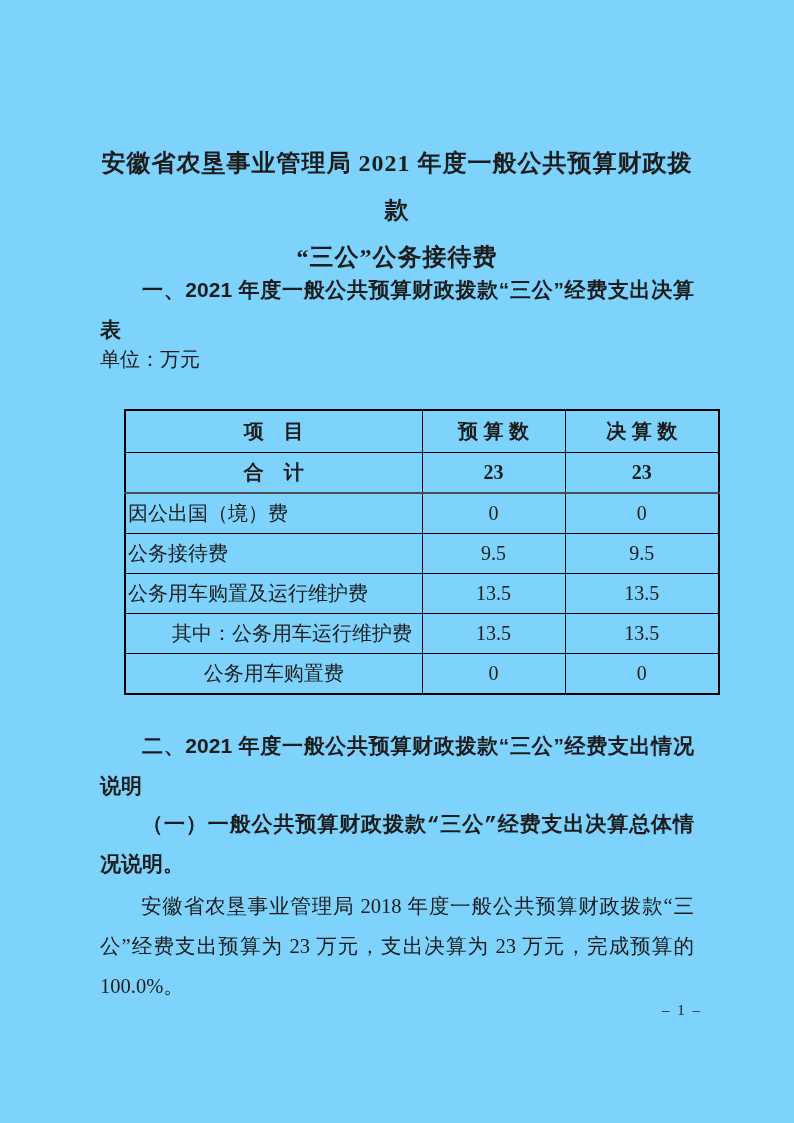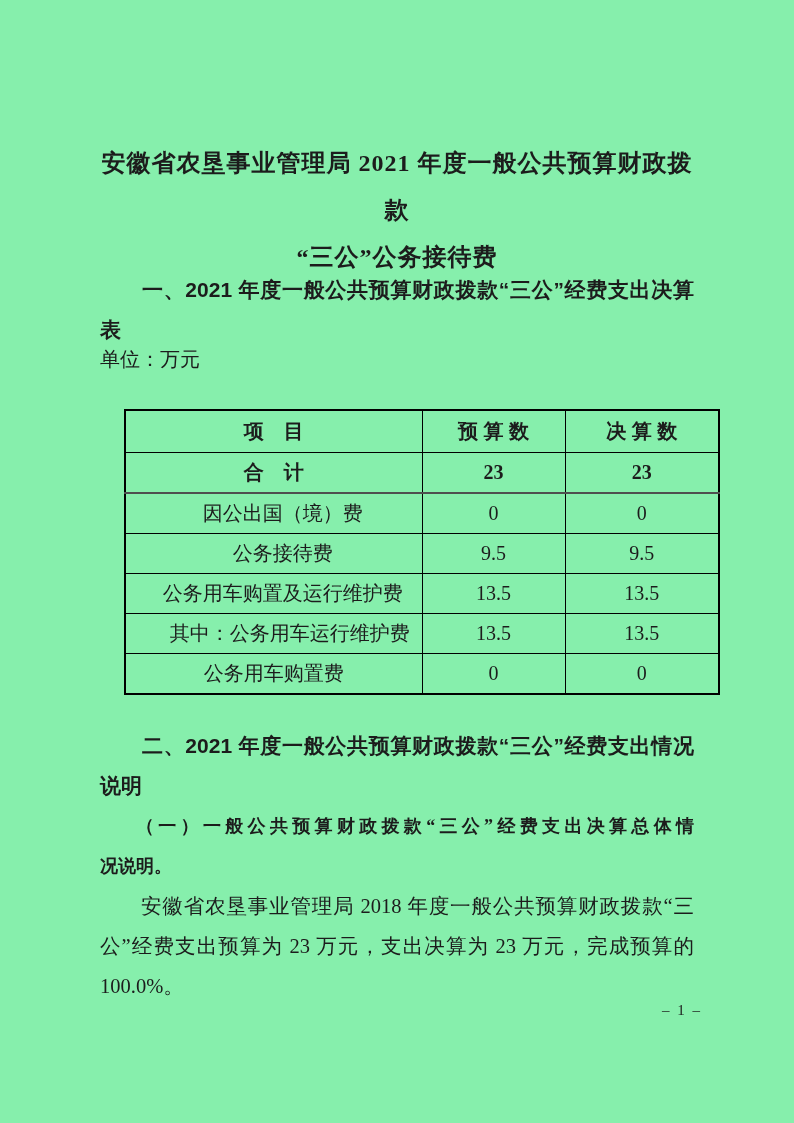--- a/index.html
+++ b/index.html
@@ -1,20 +1,20 @@
 <!DOCTYPE html>
 <html lang="zh"><head>
 <meta charset="utf-8">
 <style>
   html,body{margin:0;padding:0;background:#9e9e9e;}
   .page{
     position:relative;
     width:794px;height:1123px;
     margin:0 auto;
-    background:#86efac;
+    background:#7dd3fc;
     font-family:"Liberation Serif","DejaVu Serif",serif;
     color:#1c1c1c;
     overflow:hidden;
   }
   .content-block{position:absolute;left:100px;width:594px;}
 
   
   .doc-title{
     top:140px;
     text-align:center;
@@ -26,23 +26,23 @@
   .doc-title .tline{display:block;}
 
   
   .h-sans{
     font-family:"Liberation Sans","DejaVu Sans",sans-serif;
     font-weight:600;
     font-size:21px;
     line-height:40px;
   }
   .h-bold{
-    font-family:Liberation Serif, serif;
+    font-family:Liberation Mono, monospace;
     font-weight:700;
-    font-size:18px;
+    font-size:21px;
     line-height:40px;
   }
   .sec1{top:270px;}
   .unit-line{top:344px;font-size:20px;line-height:30px;}
   .sec2{top:726px;}
   .sub1{top:806px;}
   .para1{top:886px;font-size:20.5px;line-height:40px;}
 
   .jline{display:block;text-align:justify;text-align-last:justify;}
   .jline-last{display:block;text-align:left;text-align-last:left;}
@@ -72,22 +72,22 @@
     font-weight:700;
     height:41px;
   }
   .budget-table tr.total td{
     font-weight:700;
     border-bottom:2.5px solid #4f4f4f;
   }
   .budget-table tr.total td:first-child{
     font-family:"Liberation Sans","DejaVu Sans",sans-serif;
   }
-  .budget-table td.item-left{text-align:center;padding-left:18px;}
-  .budget-table td.item-sub{text-align:center;padding-left:32px;font-family:Liberation Serif, serif;}
+  .budget-table td.item-left{text-align:left;padding-left:2px;}
+  .budget-table td.item-sub{text-align:left;padding-left:46px;font-family:Liberation Serif, serif;}
 
   
   .page-number{
     position:absolute;
     top:1002px;right:92px;
     font-size:15px;
     letter-spacing:2px;
   }
 </style>
 </head>

